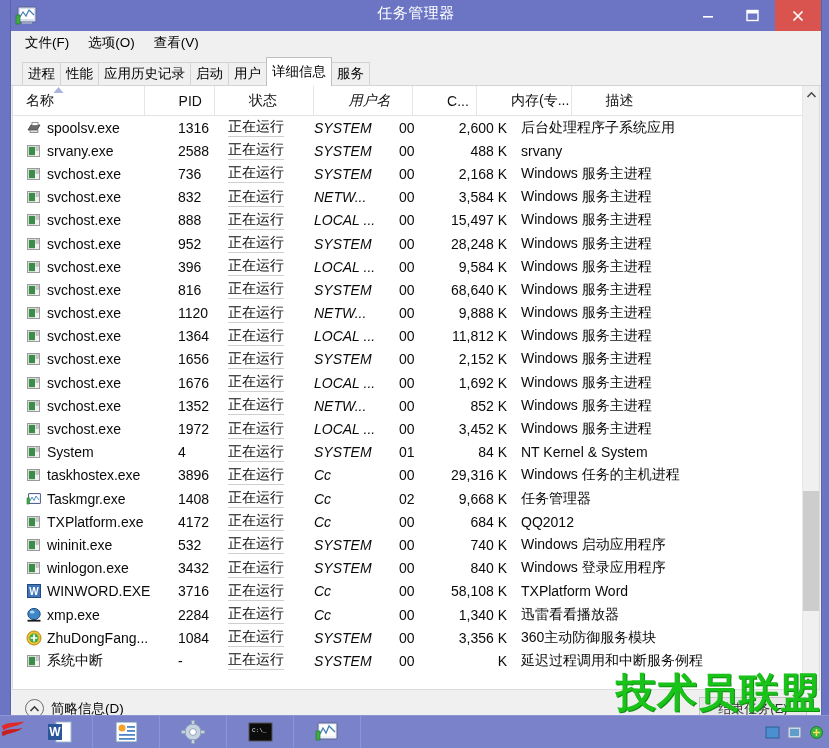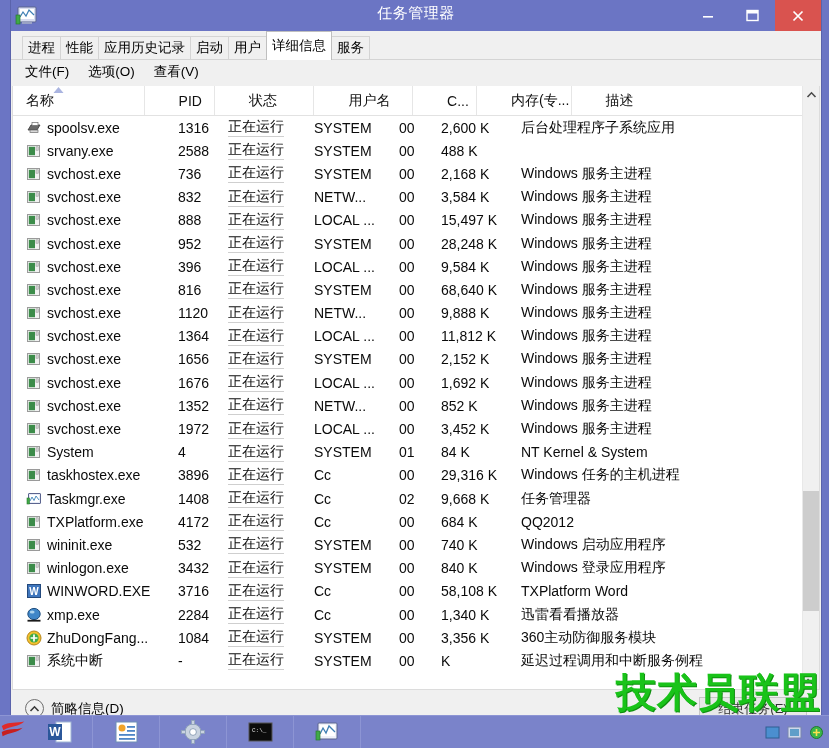--- a/index.html
+++ b/index.html
@@ -159,27 +159,27 @@
   }
   .cell {
     font-size: 14px;
     color: #0a0a0a;
     padding-left: 5px;
     white-space: nowrap;
     overflow: hidden;
     display: flex; align-items: center;
     border-right: 1px solid transparent;
   }
-  .cell.num { padding-right: 8px; }
+  .cell.num { justify-content: flex-end; padding-right: 8px; }
 
   
   .c-name { width: 152px; }
   .c-pid  { width: 50px; }
   .c-stat { width: 86px; }
-  .c-user { width: 85px; }
+  .c-user { width: 85px; font-style: italic; }
   .c-cpu  { width: 42px; }
   .c-mem  { width: 80px; }
   .c-desc { width: 270px; }
 
   
   .stat-underline { border-bottom: 1px solid #cfcfcf; padding-bottom: 0px; }
 
   .ficon {
     width: 16px; height: 16px;
     margin-right: 5px;
@@ -320,34 +320,34 @@
           <rect x="2" y="2.5" width="11" height="3" fill="#ffffff"></rect>
         </svg>
       </div>
       <div class="winbtn" id="btn-close">
         <svg width="16" height="16" viewBox="0 0 16 16">
           <path d="M3.5 3.5 L12.5 12.5 M12.5 3.5 L3.5 12.5" stroke="#ffffff" stroke-width="1.7" fill="none"></path>
         </svg>
       </div>
     </div>
 
+    <div id="menubar">
+      <span class="menu-item">文件(F)</span>
+      <span class="menu-item">选项(O)</span>
+      <span class="menu-item">查看(V)</span>
+    </div>
+
     <div id="tabstrip">
       <span class="tab">进程</span>
       <span class="tab">性能</span>
       <span class="tab">应用历史记录</span>
       <span class="tab">启动</span>
       <span class="tab">用户</span>
       <span class="tab active">详细信息</span>
       <span class="tab">服务</span>
-    </div>
-
-    <div id="menubar">
-      <span class="menu-item">文件(F)</span>
-      <span class="menu-item">选项(O)</span>
-      <span class="menu-item">查看(V)</span>
     </div>
 
     <div id="listarea">
 
       <div id="colheader">
         <div class="colh c-name">
           <span class="sortmark">
             <svg width="13" height="8" viewBox="0 0 13 8">
                 <path d="M6.5 1 L11.5 7 L1.5 7 Z" fill="#aab4e0"></path>
               </svg>
@@ -419,20 +419,23 @@
               <span class="stat-underline">正在运行</span>
             </div>
             <div class="cell c-user">
               <span>SYSTEM</span>
             </div>
             <div class="cell c-cpu">
               <span>00</span>
             </div>
             <div class="cell c-mem num">
               <span>488 K</span>
+            </div>
+            <div class="cell c-desc">
+              <span>srvany</span>
             </div>
           </div>
           <div class="row">
             <div class="cell c-name">
               <span class="ficon"><svg width="16" height="16" viewBox="0 0 16 16">
                   <rect x="1.5" y="2.5" width="12" height="11" fill="#f2f2f2" stroke="#9a9a9a" stroke-width="1"></rect>
                   <rect x="2.8" y="3.8" width="6.2" height="8.4" fill="#3c8c4a"></rect>
                   <rect x="10" y="3.8" width="2.2" height="3.4" fill="#d8d8d8" stroke="#9a9a9a" stroke-width=".6"></rect>
                 </svg></span>
               <span>svchost.exe</span>

